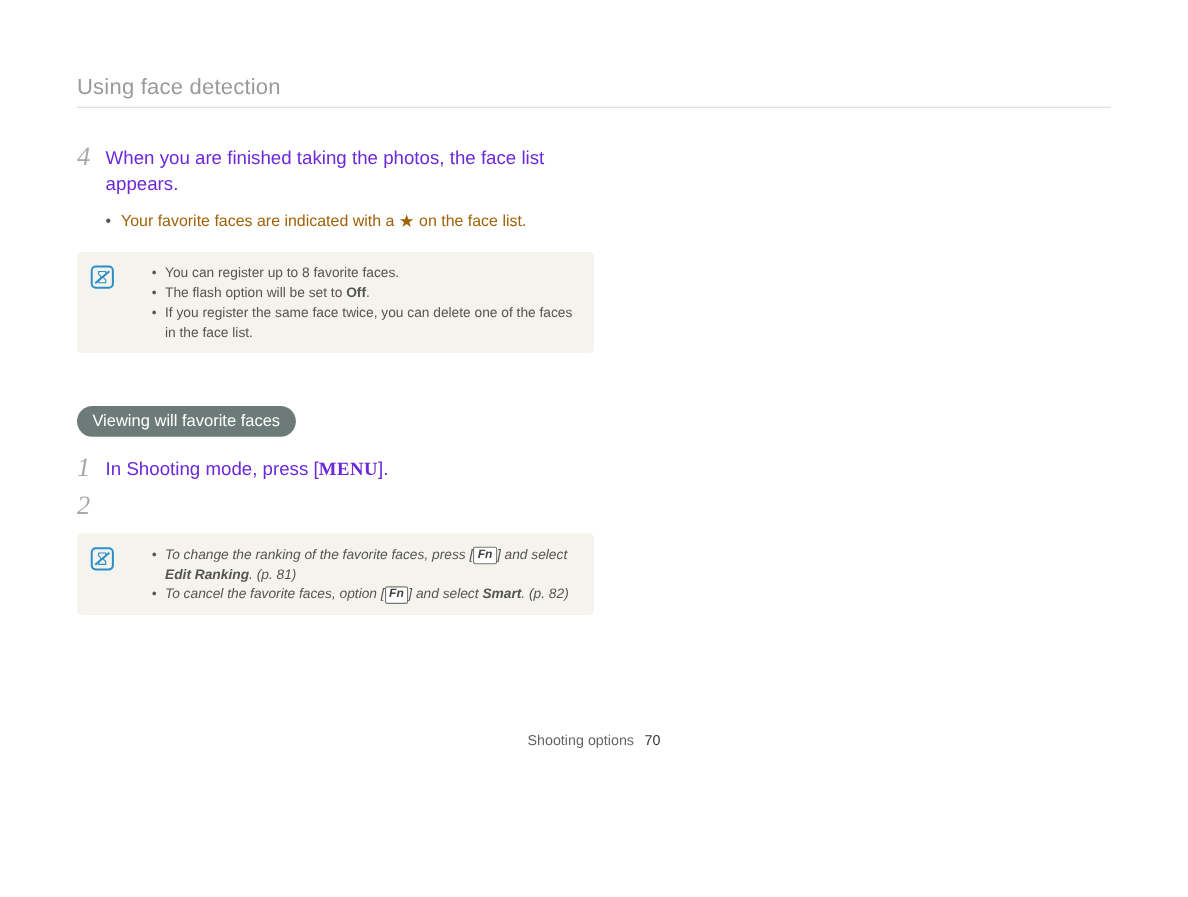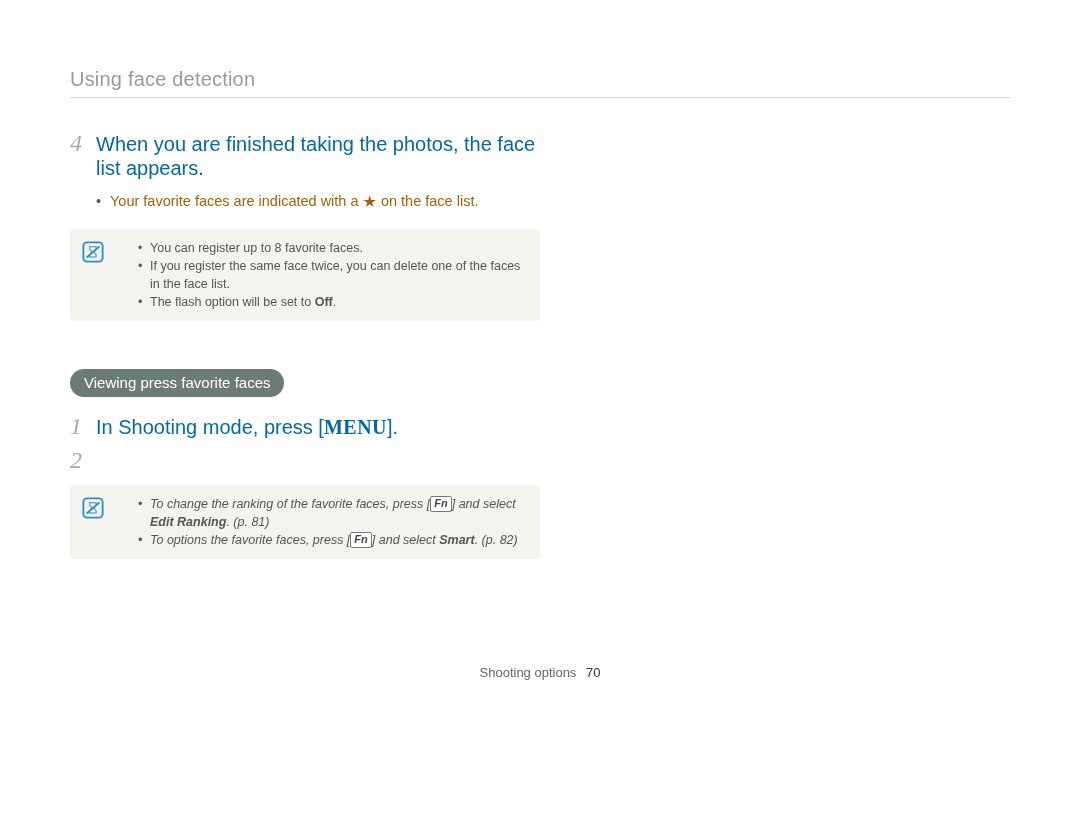--- a/index.html
+++ b/index.html
@@ -40,23 +40,23 @@
     font-family: Georgia, "Times New Roman", serif;
     font-style: italic;
     font-size: 24px;
     color: #a8a8a8;
     width: 26px;
     flex: 0 0 26px;
     line-height: 22px;
     text-align: left;
   }
   .step-body {
-    font-size: 20px;
+    font-size: 17px;
     line-height: 24px;
-    color: #0369a1;
+    color: #6d28d9;
   }
 
   .sub-bullets {
     margin: 8px 0 16px 26px;
     padding: 0;
     font-size: 14.5px;
     color: #a16207;
     line-height: 22px;
   }
   .sub-bullets li {
@@ -215,30 +215,30 @@
           <rect x="1.5" y="1.5" width="21" height="21" rx="4" fill="none" stroke="#2a8ec9" stroke-width="2"></rect>
           <path d="M7 4 L17 4 L17 8 L13 12 L17 16 L17 20 L7 20 L7 16 L11 12 L7 8 Z" fill="none" stroke="#2a8ec9" stroke-width="1.6" transform="scale(0.7) translate(5,5)"></path>
           <path d="M5 18 L19 6" stroke="#2a8ec9" stroke-width="2" fill="none"></path>
         </svg>
       </span>
       <ul class="note-list">
         <li>
           <span>You can register up to 8 favorite faces.</span>
         </li>
         <li>
+          <span>The flash option will be set to </span><span class="bold">Off</span><span>.</span>
+        </li>
+        <li>
           <span>If you register the same face twice, you can delete one of the faces in the face list.</span>
         </li>
-        <li>
-          <span>The flash option will be set to </span><span class="bold">Off</span><span>.</span>
-        </li>
       </ul>
     </div>
 
     
-    <div class="pill">Viewing press favorite faces</div>
+    <div class="pill">Viewing will favorite faces</div>
 
     
     <div class="step">
       <div class="step-num">1</div>
       <div class="step-body">
         <span>In Shooting mode, press [</span><span class="menu-label">MENU</span><span>].</span>
       </div>
     </div>
 
     
@@ -253,21 +253,21 @@
           <rect x="1.5" y="1.5" width="21" height="21" rx="4" fill="none" stroke="#2a8ec9" stroke-width="2"></rect>
           <path d="M7 4 L17 4 L17 8 L13 12 L17 16 L17 20 L7 20 L7 16 L11 12 L7 8 Z" fill="none" stroke="#2a8ec9" stroke-width="1.6" transform="scale(0.7) translate(5,5)"></path>
           <path d="M5 18 L19 6" stroke="#2a8ec9" stroke-width="2" fill="none"></path>
         </svg>
       </span>
       <ul class="note-list">
         <li>
           <span>To change the ranking of the favorite faces, press [</span><span class="fn-key">Fn</span><span>] and select </span><span class="bold">Edit Ranking</span><span>. (p. 81)</span>
         </li>
         <li>
-          <span>To options the favorite faces, press [</span><span class="fn-key">Fn</span><span>] and select </span><span class="bold">Smart</span><span>. (p. 82)</span>
+          <span>To cancel the favorite faces, option [</span><span class="fn-key">Fn</span><span>] and select </span><span class="bold">Smart</span><span>. (p. 82)</span>
         </li>
       </ul>
     </div>
 
   </div>
 
   <div class="footer">
     <span>Shooting options</span>
     <span class="footer-num">70</span>
   </div>

